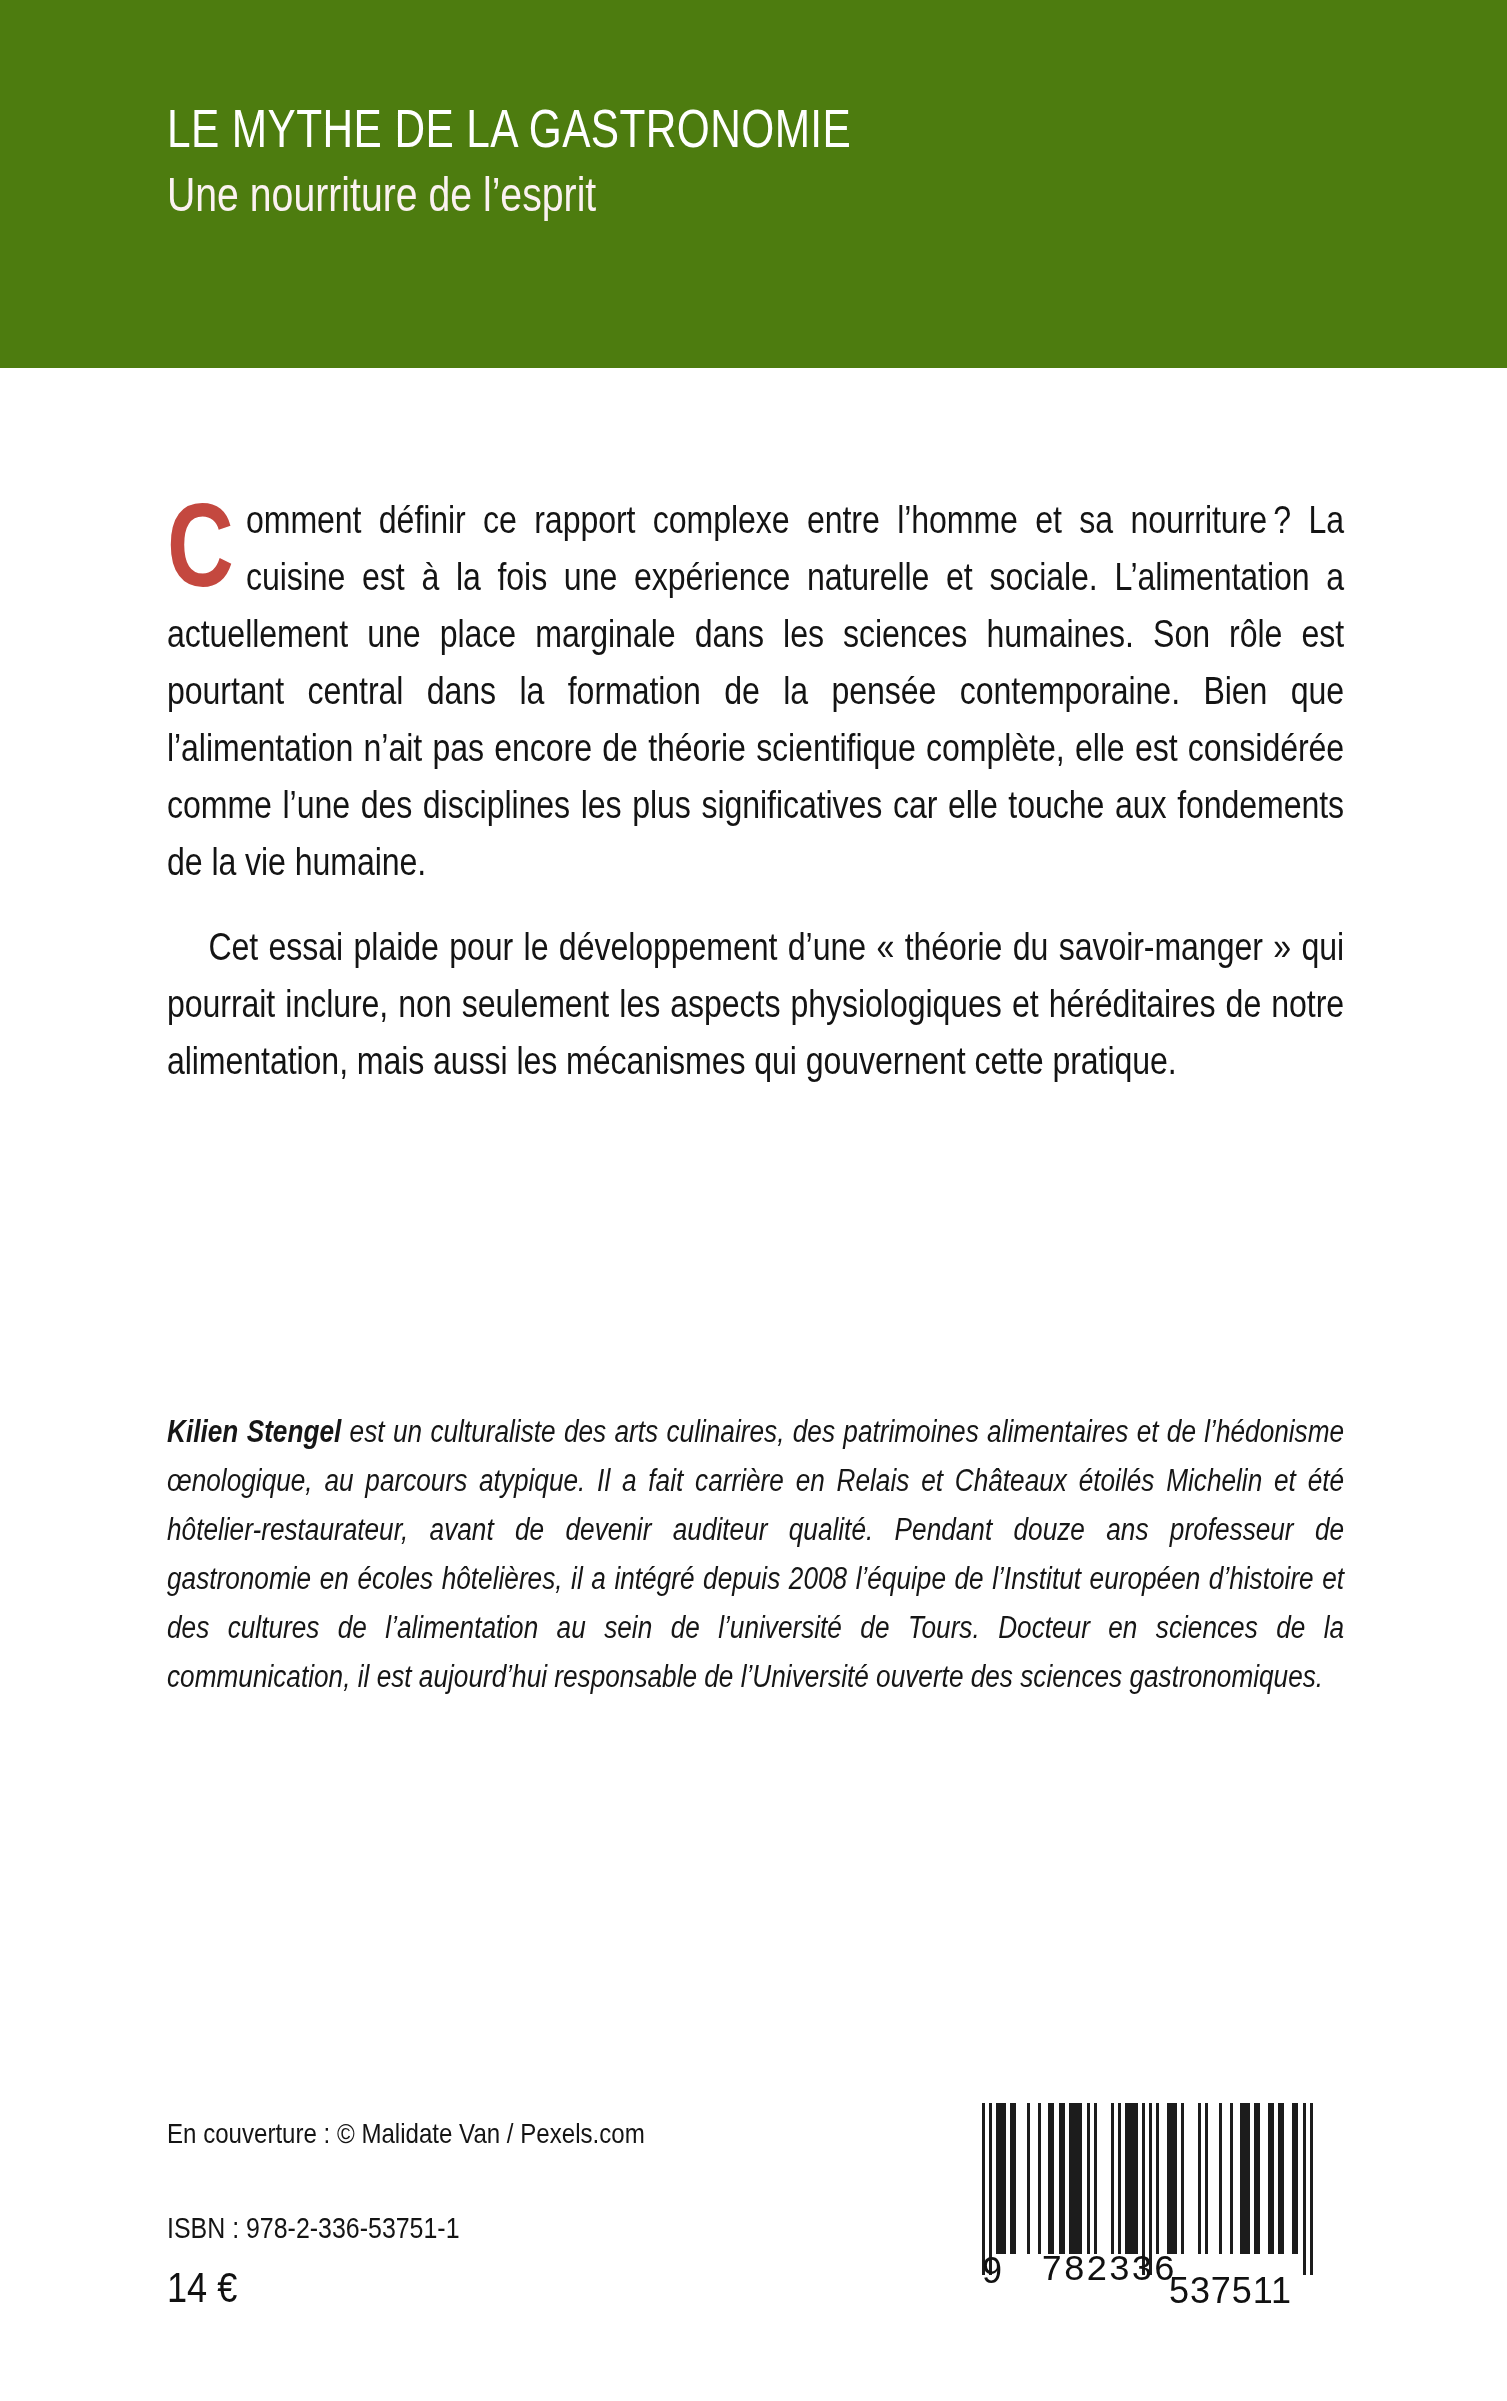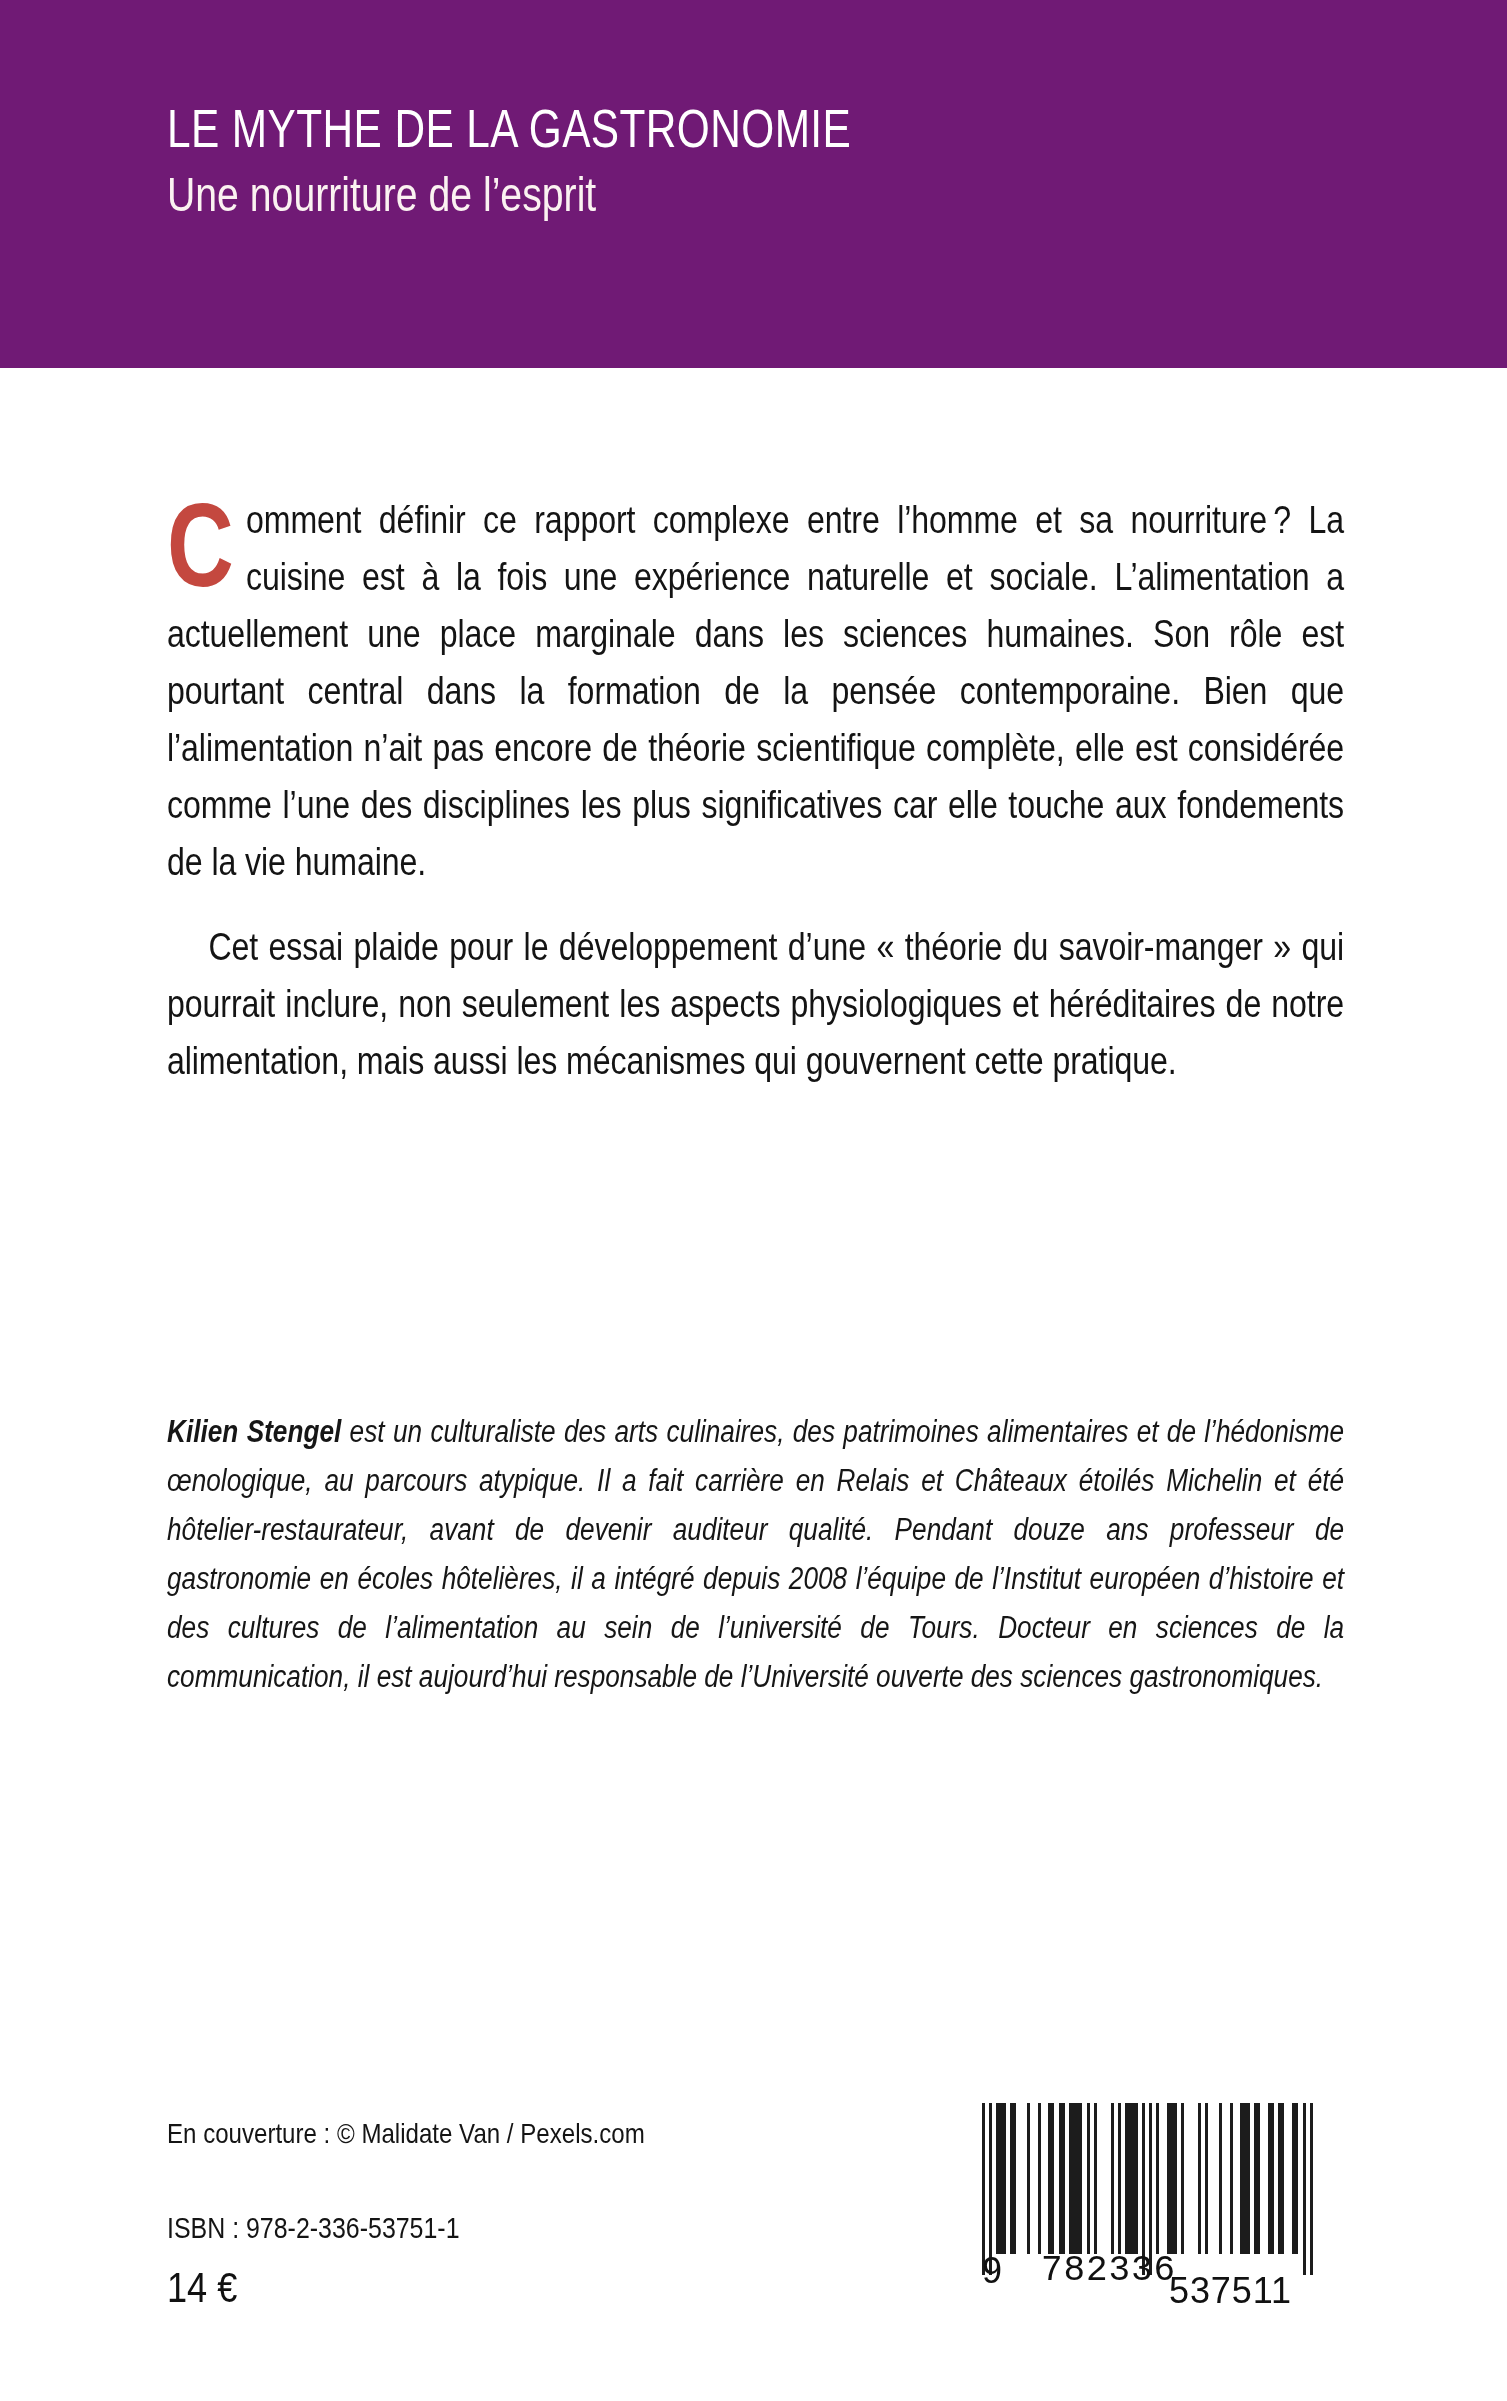--- a/index.html
+++ b/index.html
@@ -16,21 +16,21 @@
     color: #1a1a1a;
   }
 
   
   .banner {
     position: absolute;
     left: 0;
     top: 0;
     width: 1508px;
     height: 368px;
-    background: #701a75;
+    background: #4d7c0f;
   }
   .banner-title {
     position: absolute;
     left: 167px;
     top: 102px;
     color: #ffffff;
     font-size: 53px;
     line-height: 1;
     letter-spacing: 0.5px;
     font-weight: 300;

